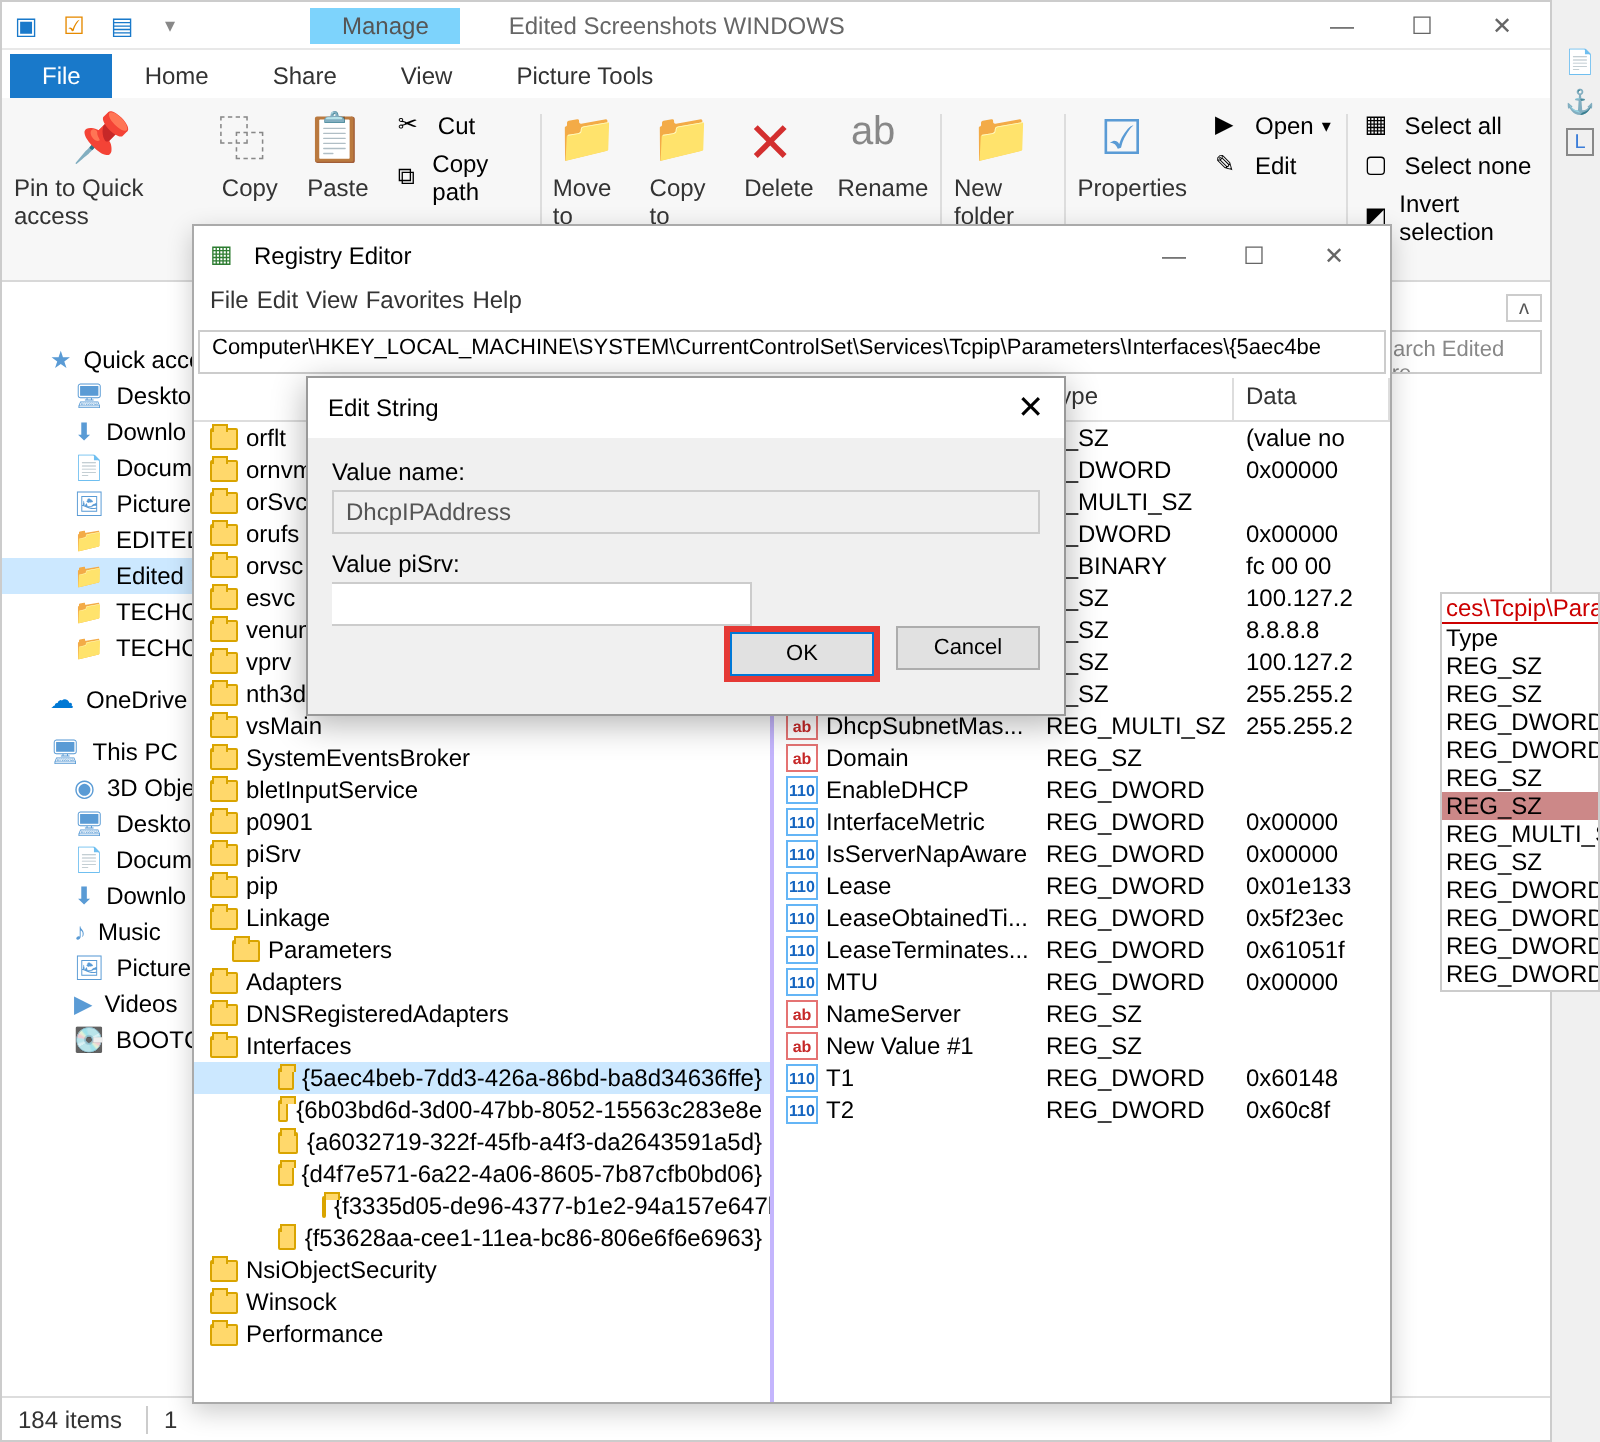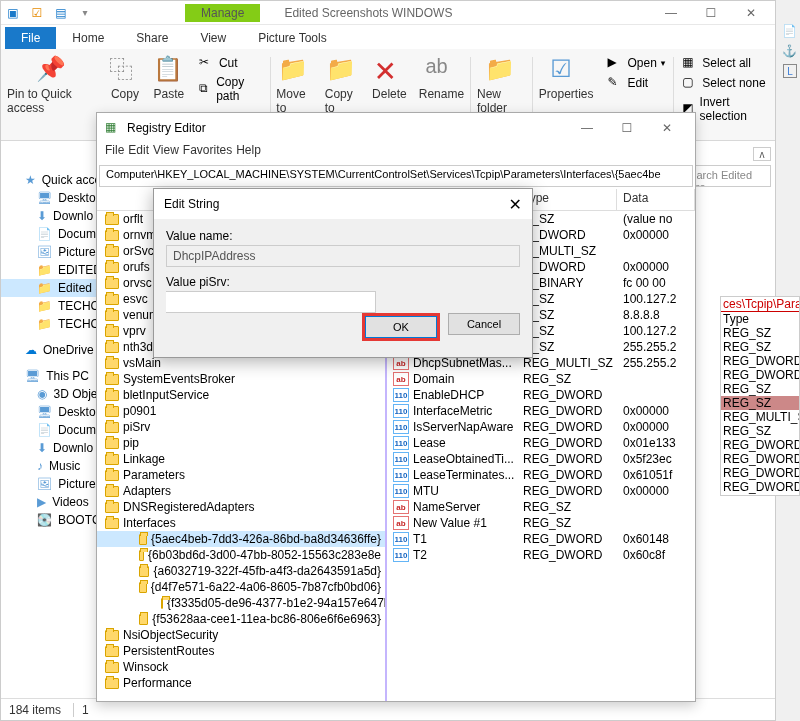--- a/index.html
+++ b/index.html
@@ -3,21 +3,21 @@
 <meta charset="utf-8">
 <style>
 * { box-sizing: border-box; margin: 0; padding: 0; font-family: "Segoe UI", sans-serif; font-size: 12px; }
 body { width: 800px; height: 721px; position: relative; background: #f0f0f0; overflow: hidden; color: #000; }
 
 
 .explorer { position: absolute; top: 0; left: 0; width: 776px; height: 721px; background: #fff; border: 1px solid #ccc; }
 .exp-title { height: 24px; display: flex; align-items: center; padding: 0 4px; background: #fff; border-bottom: 1px solid #e8e8e8; }
 .exp-title .qat { display: flex; gap: 8px; }
 .exp-title .qat-icon { width: 16px; height: 16px; display: flex; align-items: center; justify-content: center; color: #1979ca; }
-.exp-title .manage { margin-left: 92px; background: #84cc16; padding: 2px 16px; color: #555; }
+.exp-title .manage { margin-left: 62px; background: #7dd3fc; padding: 2px 16px; color: #555; }
 .exp-title .title-text { margin-left: 24px; color: #666; }
 .exp-title .winctl { margin-left: auto; display: flex; gap: 0; }
 .exp-title .winctl span { width: 40px; height: 24px; display: flex; align-items: center; justify-content: center; color: #666; }
 .ribbon-tabs { height: 24px; display: flex; align-items: flex-end; background: #fff; }
 .ribbon-tabs .file { background: #1979ca; color: #fff; padding: 4px 16px; margin-left: 4px; }
 .ribbon-tabs span.tab { padding: 4px 16px; color: #333; }
 .ribbon { height: 92px; background: #f7f7f7; border-bottom: 1px solid #d8d8d8; display: flex; padding: 4px 0; overflow: hidden; }
 .ribbon .sep { width: 1px; background: #ddd; margin: 4px 0; }
 .ribbon .grp { display: flex; flex-direction: column; justify-content: flex-start; padding: 0 4px; }
 .ribbon .big-btn { display: flex; flex-direction: column; align-items: center; padding: 2px 6px; font-size: 11px; color: #333; }
@@ -370,21 +370,21 @@
             <span>piSrv</span>
           </div>
           <div class="node" style="padding-left: 8px;">
             <span class="fold"></span>
             <span>pip</span>
           </div>
           <div class="node" style="padding-left: 8px;">
             <span class="fold"></span>
             <span>Linkage</span>
           </div>
-          <div class="node" style="padding-left: 8px;">
+          <div class="node" style="padding-left: 8px; margin-left: 11px;">
             <span class="fold"></span>
             <span>Parameters</span>
           </div>
           <div class="node" style="padding-left: 8px;">
             <span class="fold"></span>
             <span>Adapters</span>
           </div>
           <div class="node" style="padding-left: 8px;">
             <span class="fold"></span>
             <span>DNSRegisteredAdapters</span>
@@ -417,24 +417,20 @@
           </div>
           <div class="node guid" style="padding-left: 42px;">
             <span class="fold"></span>
             <span>{f53628aa-cee1-11ea-bc86-806e6f6e6963}</span>
           </div>
         </div>
       <div id="tree-bot">
           <div class="node" style="padding-left: 8px;">
             <span class="fold"></span>
             <span>NsiObjectSecurity</span>
-          </div>
-          <div class="node" style="padding-left: 8px;">
-            <span class="fold"></span>
-            <span>PersistentRoutes</span>
           </div>
           <div class="node" style="padding-left: 8px;">
             <span class="fold"></span>
             <span>Winsock</span>
           </div>
           <div class="node" style="padding-left: 8px;">
             <span class="fold"></span>
             <span>Performance</span>
           </div>
         </div>

